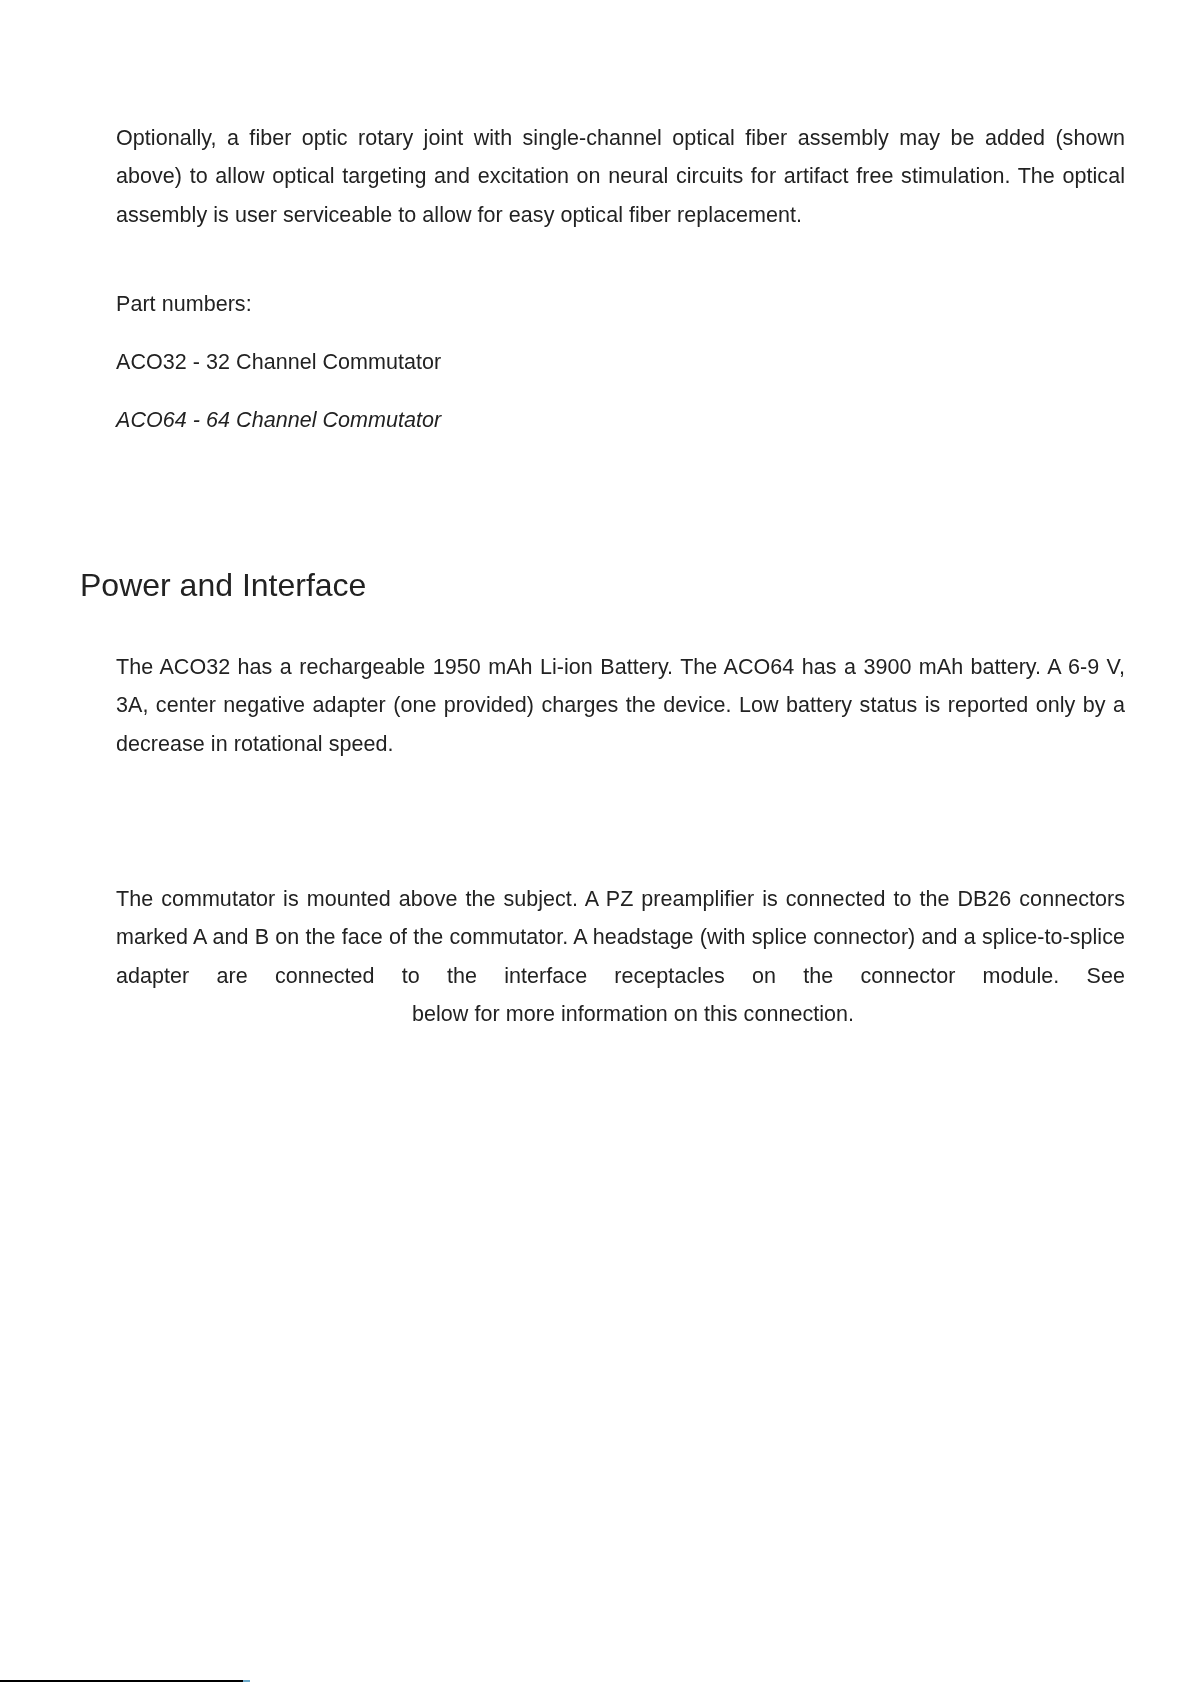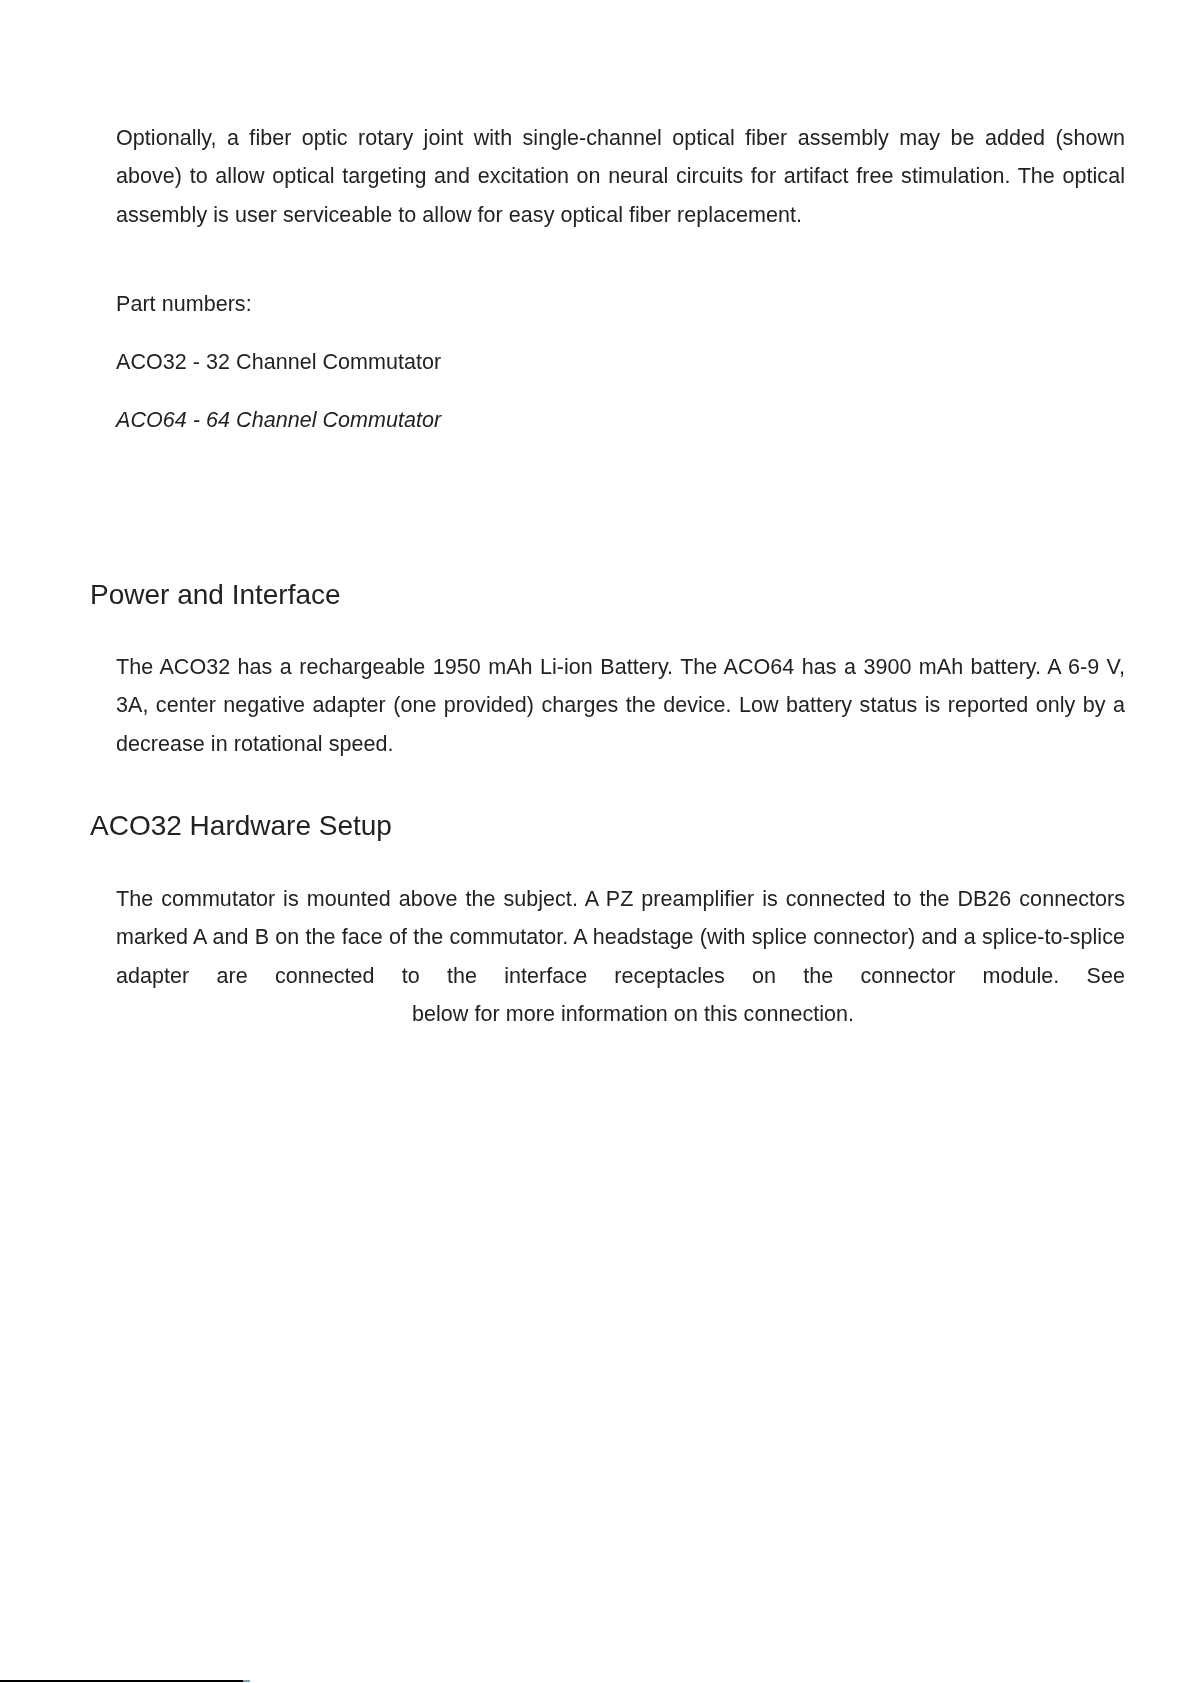--- a/index.html
+++ b/index.html
@@ -32,23 +32,23 @@
       text-align-last: left;
       margin: 15px;
       letter-spacing: 0.05px;
     }
     .para.single {
       text-align: left;
     }
     .heading {
       position: absolute;
       left: 80px;
-      font-size: 28px;
+      font-size: 32px;
       line-height: 34px;
-      margin: 10px;
+      margin: 0;
       font-weight: normal;
       color: #222222;
     }
     .gap-link {
       display: inline-block;
       color: transparent;
     }
     .gap-link.g1 { width: 290px; }
     .gap-link.g2 { width: 212px; }
     .footnote-rule {
@@ -79,21 +79,20 @@
 
   <p class="para single" style="top:328px;">ACO32 - 32 Channel Commutator</p>
 
   <p class="para single" style="top:386px;font-style:italic;">ACO64 - 64 Channel Commutator</p>
 
 
   <h2 class="heading" style="top:568px;">Power and Interface</h2>
 
   <p class="para" style="top:633px;">The ACO32 has a rechargeable 1950 mAh Li-ion Battery. The ACO64 has a 3900 mAh battery. A 6-9 V, 3A, center negative adapter (one provided) charges the device. Low battery status is reported only by a decrease in rotational speed.</p>
 
-  <h2 class="heading" style="top:799px;">ACO32 Hardware Setup</h2>
 
   <p class="para" style="top:865px;"><span>The commutator is mounted above the subject. A PZ preamplifier is connected to the DB26 connectors marked A and B on the face of the commutator. A headstage (with splice connector) and a splice-to-splice adapter are connected to the interface receptacles on the connector module. See </span><span class="gap-link g1">&nbsp;</span><span> below for more information on this connection.</span></p>
 
 
   <div class="footnote-rule"></div>
   <div class="footnote-rule-tail"></div>
 
 </div>
 
 </body></html>

